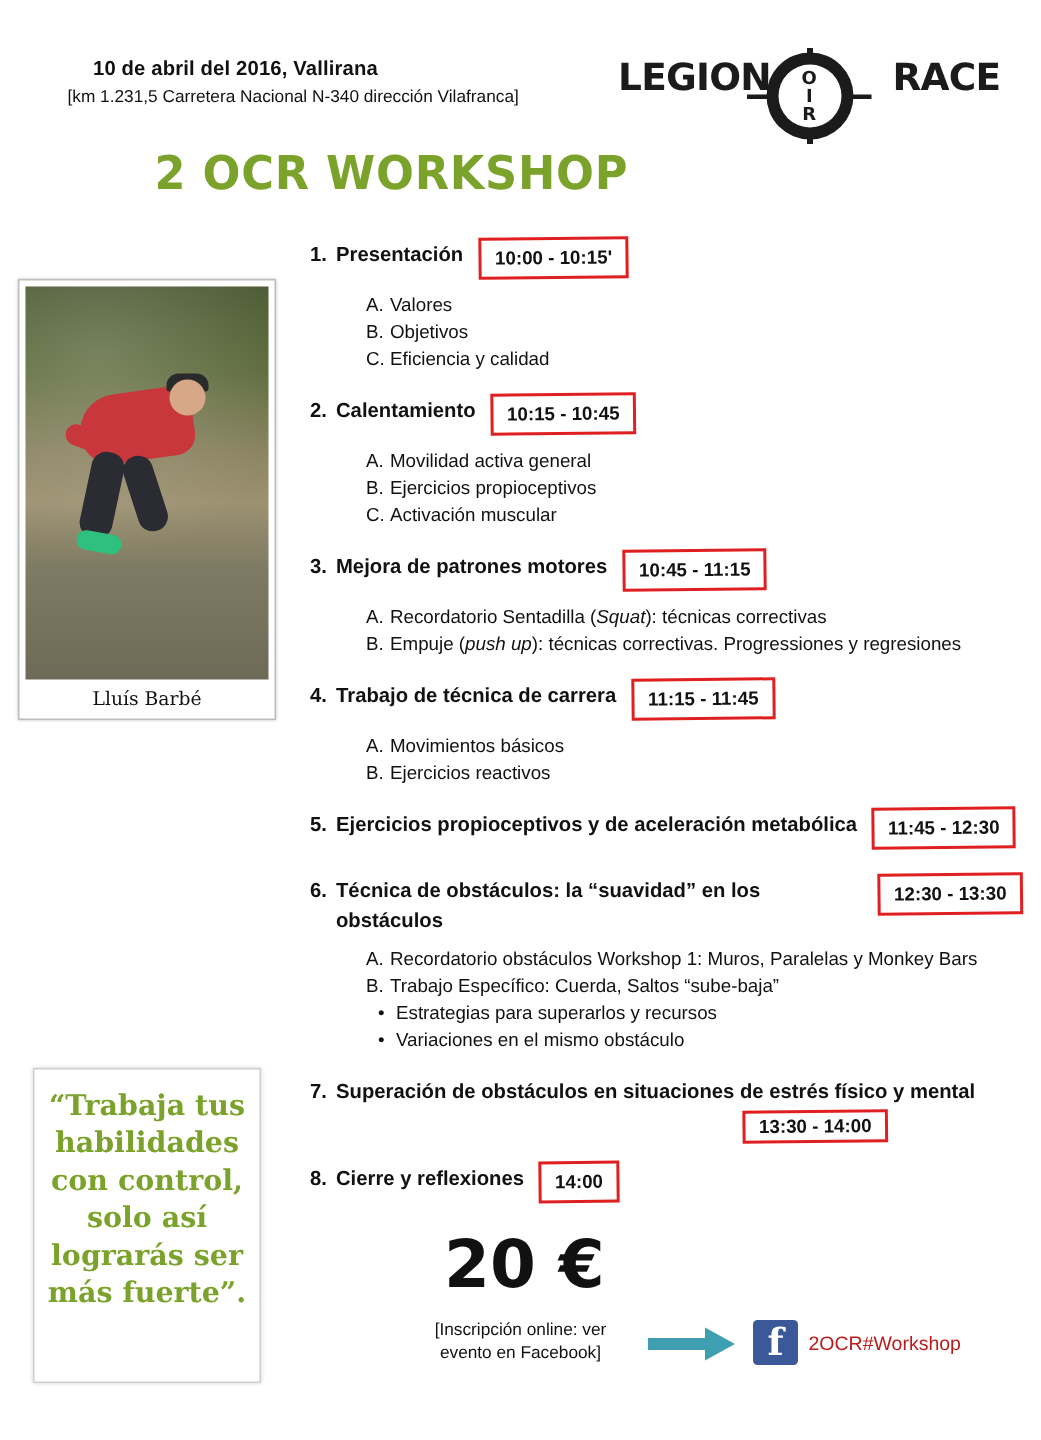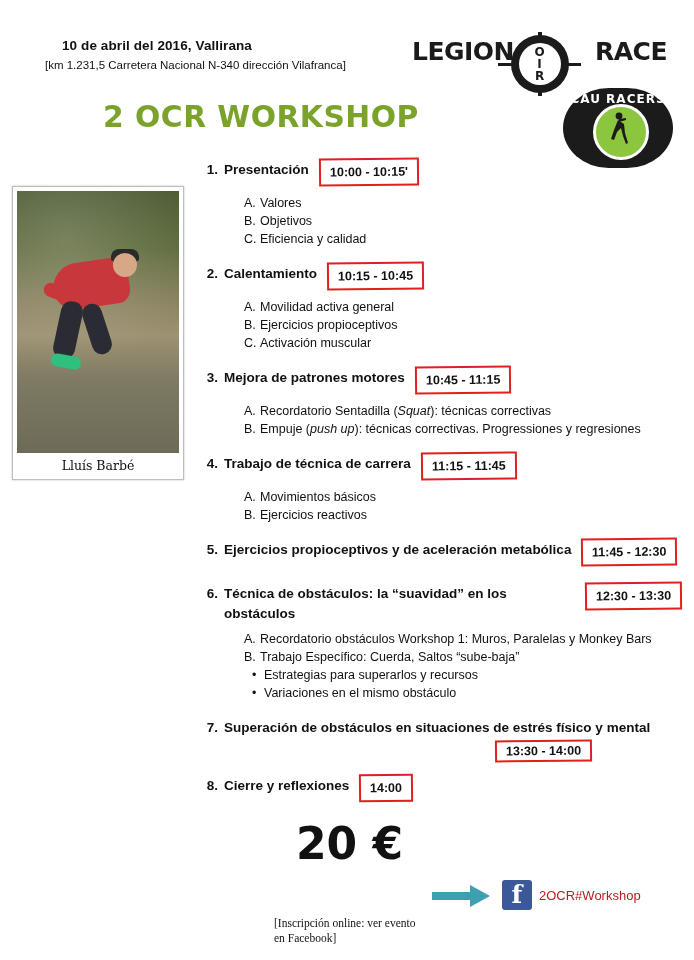--- a/index.html
+++ b/index.html
@@ -368,26 +368,26 @@
   .price {
     position: absolute;
     left: 296px; top: 818px;
     font-size: 44px;
     font-weight: bold;
     font-family: "DejaVu Sans", sans-serif;
     color: #111;
   }
   .signup {
     position: absolute;
-    left: 274px; top: 916px;
+    left: 274px; top: 880px;
     width: 146px;
+    text-align: center;
     font-size: 11.5px;
     line-height: 15px;
     color: #111;
-    font-family: Liberation Serif, serif;
   }
   .arrow {
     position: absolute;
     left: 432px; top: 884px;
     width: 60px; height: 24px;
   }
   .fb {
     position: absolute;
     left: 502px; top: 880px;
     display: flex;
@@ -430,48 +430,39 @@
         <div class="ring"></div>
         <div class="inner"></div>
         <div class="letters">
           <span class="l1">O</span>
           <span class="l2">I</span>
           <span class="l3">R</span>
         </div>
       </div>
     </div>
 
-    <div class="logo-racers">
-      <div class="badge"></div>
-      <div class="rtxt">CAU RACERS</div>
-      <div class="circle"></div>
-      <svg class="runner" viewBox="0 0 20 34">
-        <circle cx="11" cy="4" r="3.4" fill="#1b1b1b"></circle>
-        <path d="M10 8 L6 18 L3 27 L6 28 L9 20 L13 16 L15 24 L18 32 L20 31 L17 21 L16 12 Z" fill="#1b1b1b"></path>
-        <path d="M11 10 L18 8 L18 6 L11 7 Z" fill="#1b1b1b"></path>
-      </svg>
-    </div>
   </div>
 
   <div class="photo-frame" id="photo1">
     <div class="img">
       <div class="runner-a">
         <div class="arm"></div>
         <div class="torso"></div>
         <div class="cap2"></div>
         <div class="head"></div>
         <div class="leg1"></div>
         <div class="leg2"></div>
         <div class="shoe"></div>
       </div>
     </div>
     <div class="cap">Lluís Barbé</div>
   </div>
 
 
+  <div class="quote">“Trabaja tus habilidades con control, solo así lograrás ser más fuerte”.</div>
 
   <div class="program">
 
     <div class="item">
       <div class="item-head">
         <span class="item-num">1.</span>
         <span class="item-title">Presentación</span>
         <span class="time skew">10:00 - 10:15'</span>
       </div>
       <div class="subs">

